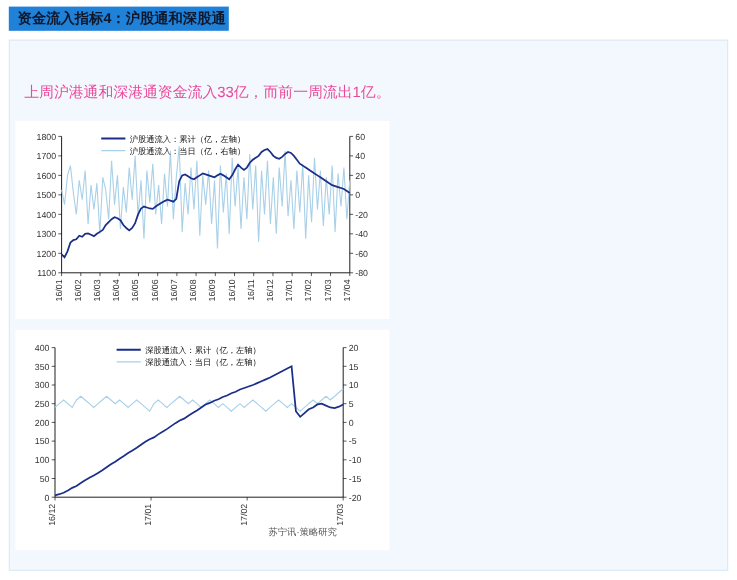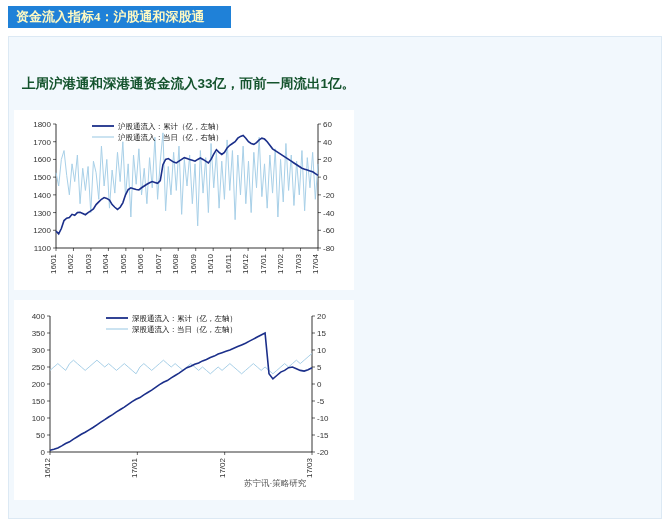--- a/index.html
+++ b/index.html
@@ -19,46 +19,44 @@
     left: 0; top: 0;
     width: 670px; height: 527px;
     background: #ffffff;
   }
   .title-bar {
     position: absolute;
     left: 8px;
     top: 6px;
     height: 22px;
     background: #1f81d8;
-    color: #fef9c3;
+    color: #0f172a;
     font-size: 13px;
     font-weight: bold;
     line-height: 22px;
-    padding: 0 26px 0 8px;
+    padding: 0 3px 0 8px;
     white-space: nowrap;
-    font-family: Liberation Serif, serif;
   }
   .body-panel {
     position: absolute;
     left: 8px;
     top: 36px;
     width: 654px;
     height: 483px;
     background: #f2f8fd;
     border: 1px solid #dce9f4;
     box-sizing: border-box;
   }
   .lede {
     position: absolute;
     left: 22px;
     top: 75px;
     font-size: 13.5px;
-    color: #14532d;
+    color: #ec4899;
     white-space: nowrap;
-    font-weight: bold;
   }
   .chart-wrap {
     position: absolute;
     background: #ffffff;
   }
   #chart1 { left: 14px; top: 110px; width: 340px; height: 180px; }
   #chart2 { left: 14px; top: 300px; width: 340px; height: 200px; }
   svg { display: block; }
   .axis-text {
     font-family: "Liberation Sans", sans-serif;

